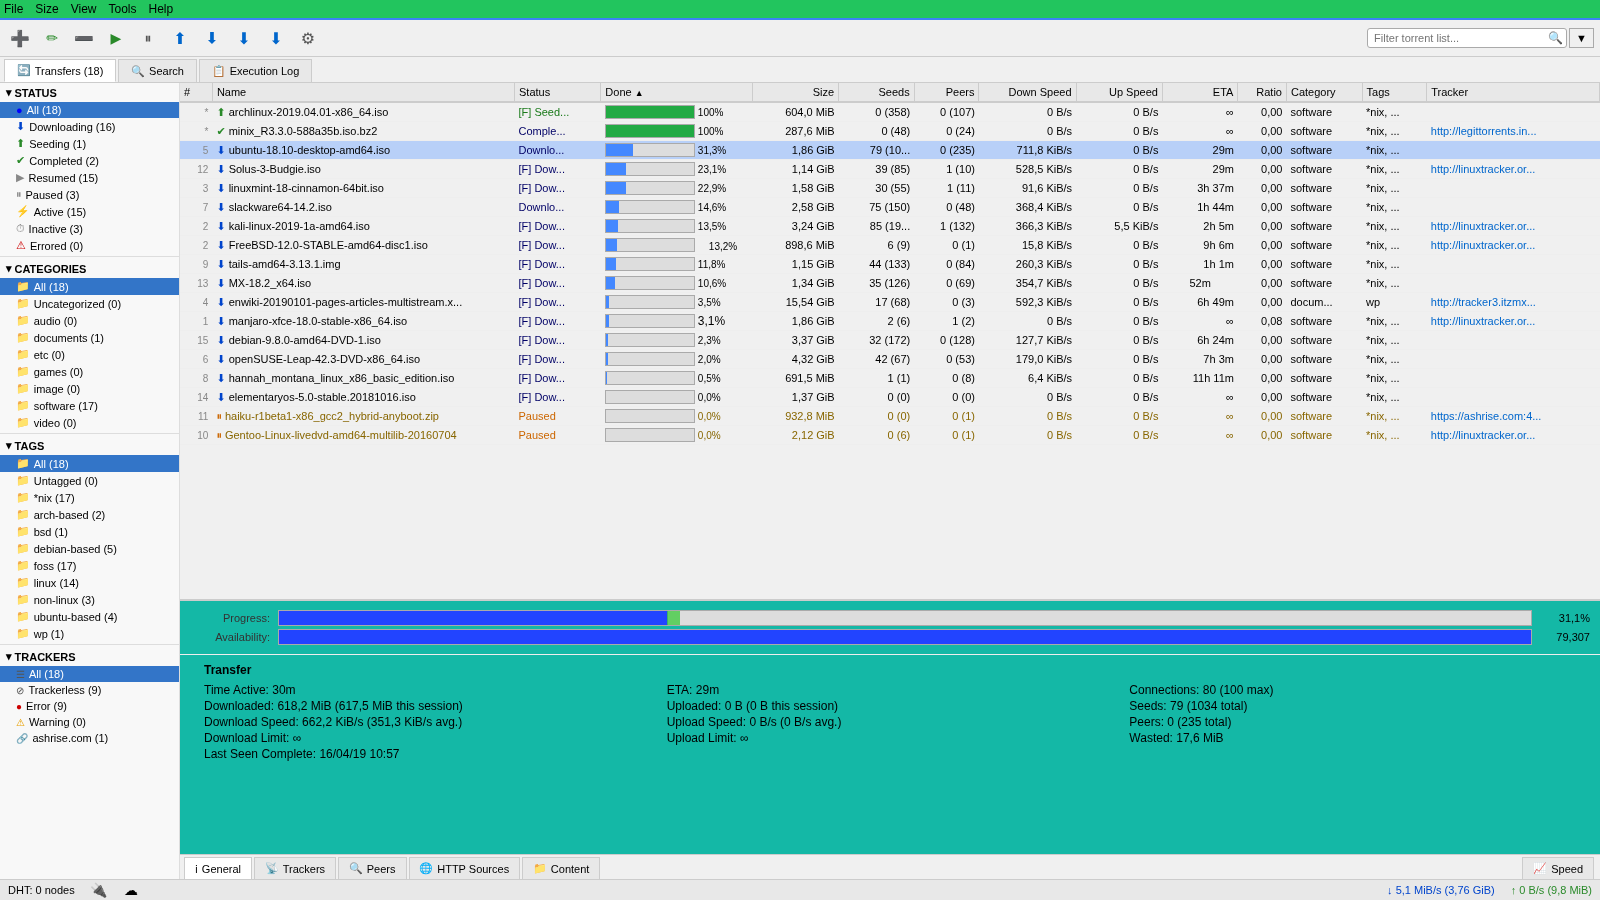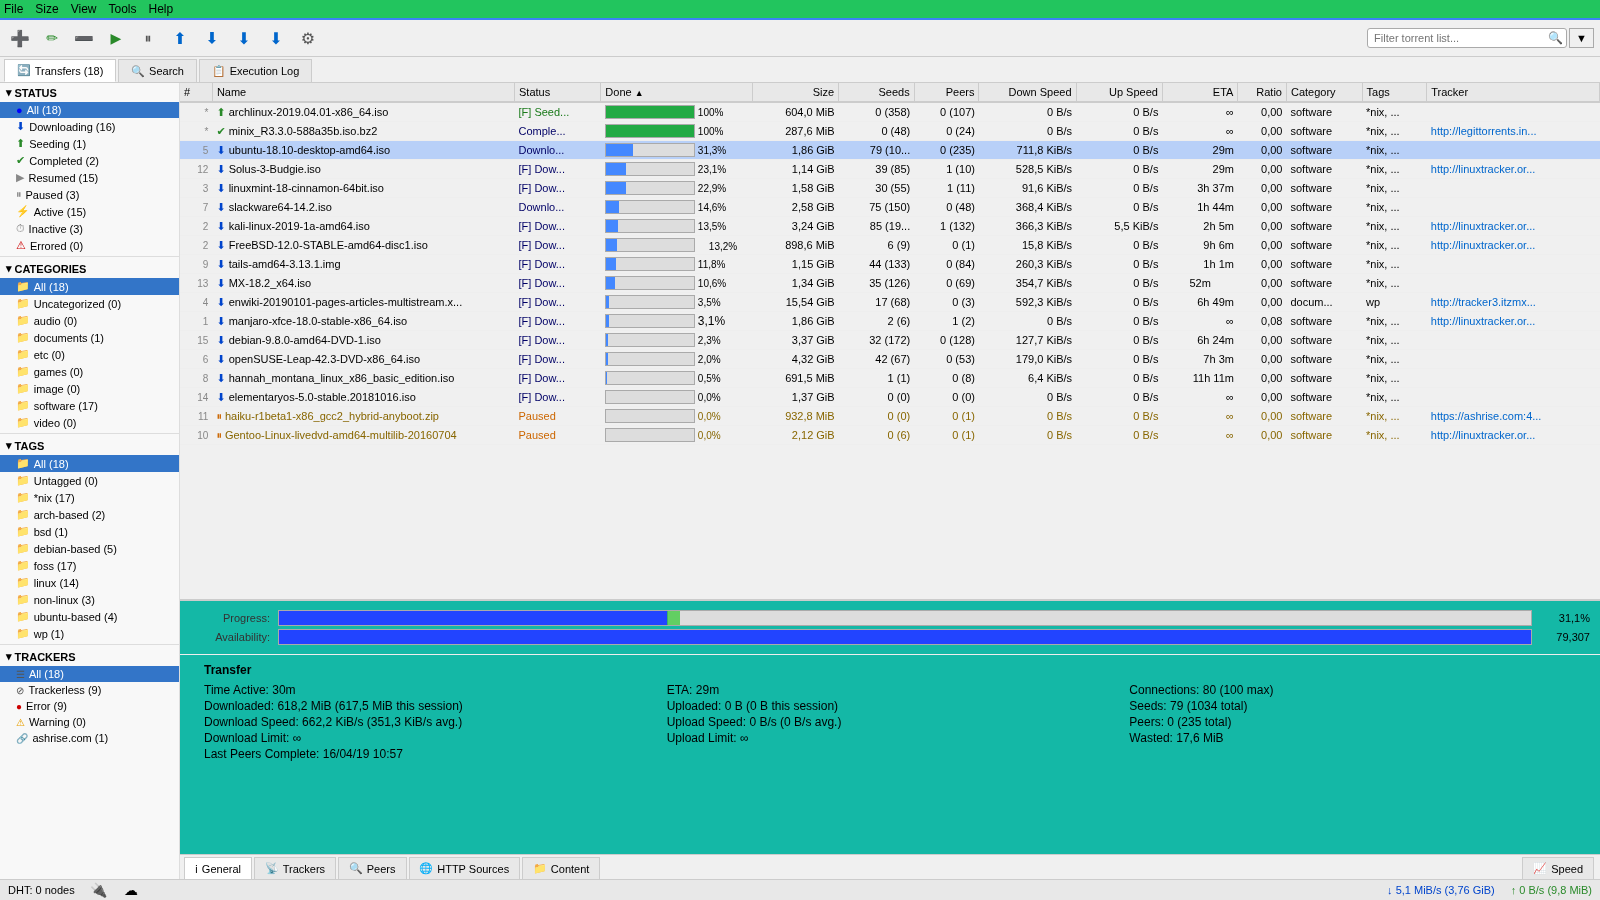--- a/index.html
+++ b/index.html
@@ -847,21 +847,21 @@
             <div>
               <span style="font-weight:500;">Upload Limit:</span>
               <span>∞</span>
             </div>
             <div>
               <span style="font-weight:500;">Wasted:</span>
               <span>17,6 MiB</span>
             </div>
 
             <div>
-              <span style="font-weight:500;">Last Peers Complete:</span>
+              <span style="font-weight:500;">Last Seen Complete:</span>
               <span>16/04/19 10:57</span>
             </div>
           </div>
         </div>
       </div>
 
       <div class="bottom-tabs">
         <div class="bottom-tab active">
           <span>ℹ</span>
           <span>General</span>

